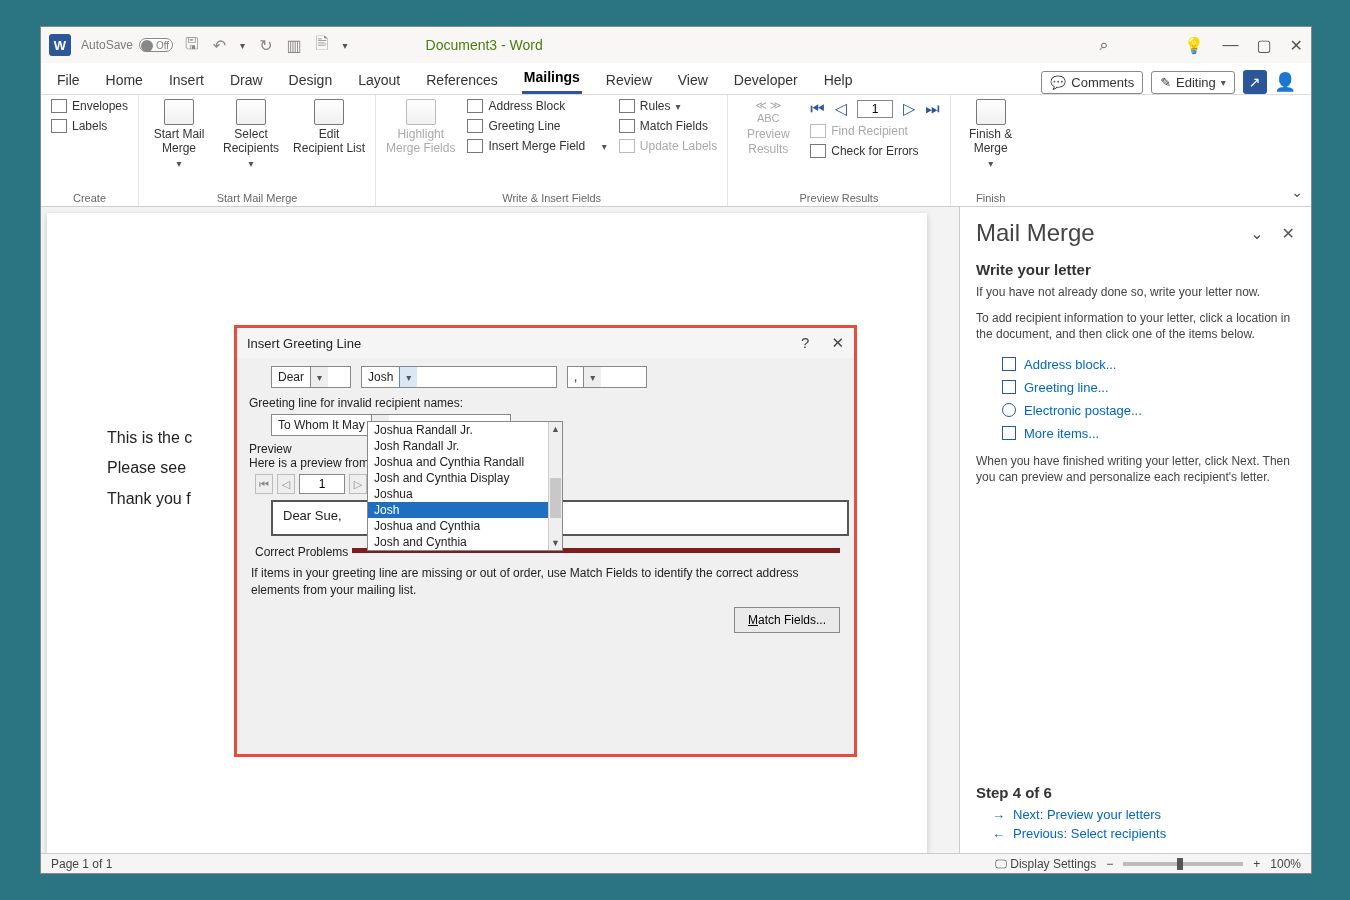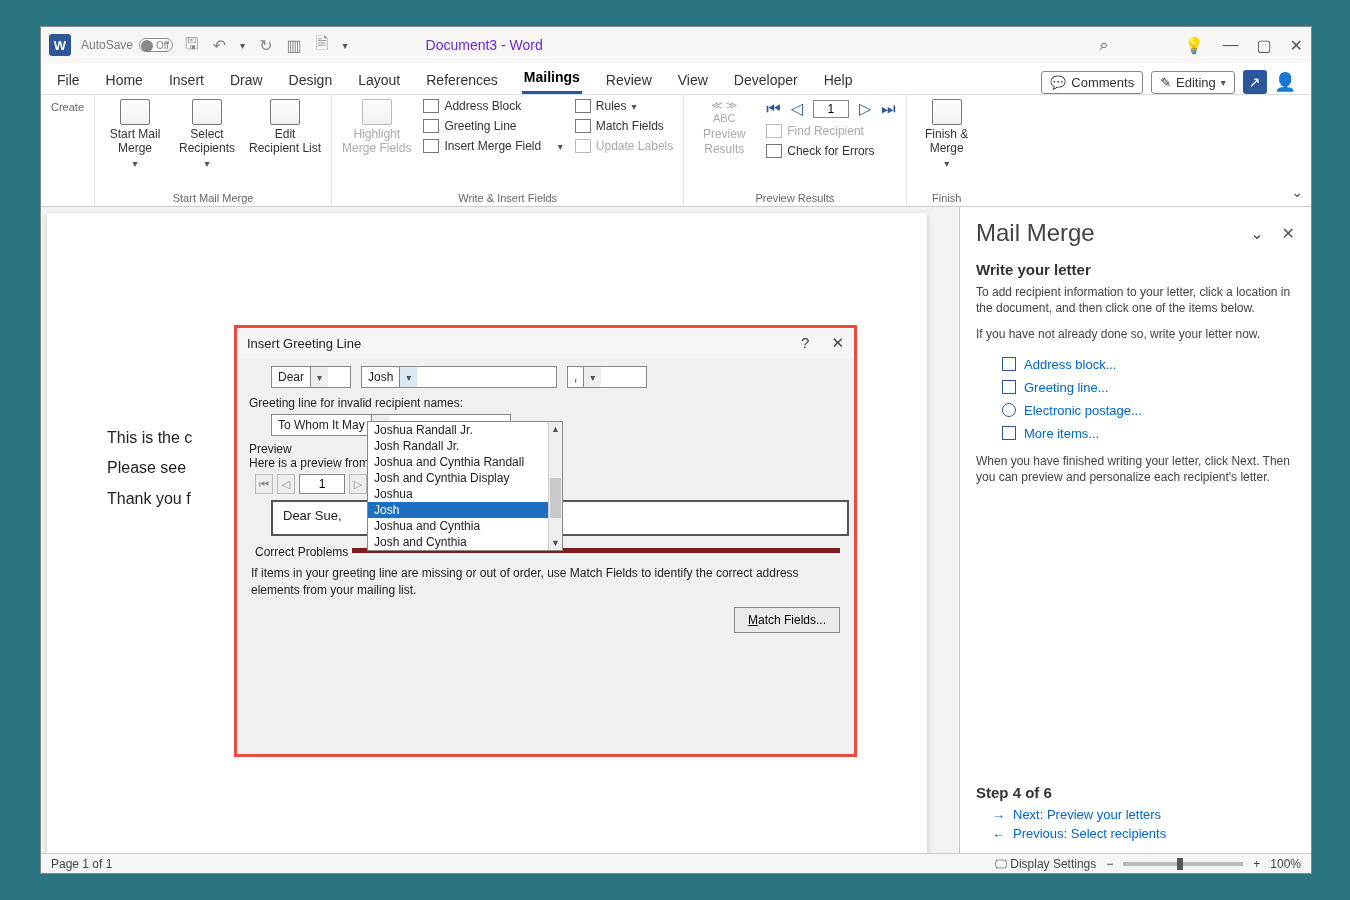--- a/index.html
+++ b/index.html
@@ -7,21 +7,21 @@
   .app-frame { position: absolute; left: 40px; top: 26px; width: 1272px; height: 848px; background: #fff; border: 1px solid #888; }
   
   .titlebar { height: 36px; background: #f8f7f6; display: flex; align-items: center; padding: 0 8px; color: #7b7b7b; }
   .word-icon { width: 22px; height: 22px; background: #2b579a; color: #fff; display: flex; align-items: center; justify-content: center; border-radius: 3px; font-weight: bold; font-size: 13px; margin-right: 10px; }
   .autosave { display: flex; align-items: center; gap: 6px; font-size: 12px; margin-right: 12px; }
   .toggle { width: 34px; height: 14px; border: 1px solid #888; border-radius: 10px; background: #fff; position: relative; }
   .toggle .knob { width: 12px; height: 12px; background: #888; border-radius: 50%; position: absolute; left: 1px; top: 1px; }
   .toggle .off { font-size: 10px; position: absolute; right: 3px; top: 1px; }
   .qat { display: flex; gap: 14px; color: #888; margin-right: 18px; align-items:center;}
   .qat span { cursor: default; }
-  .doc-title { flex: 1; text-align: left; font-size: 14px; color: #6d28d9; padding-left:60px;}
+  .doc-title { flex: 1; text-align: left; font-size: 14px; color: #4d7c0f; padding-left:60px;}
   .win-btns { display: flex; gap: 18px; font-size: 16px; color: #555; align-items:center;}
   
   .tabs { height: 32px; display: flex; align-items: flex-end; gap: 22px; padding: 0 14px; border-bottom: 1px solid #ddd; font-size: 14px; color: #333; }
   .tab { padding: 6px 2px; cursor: pointer; }
   .tab.active { border-bottom: 3px solid #2b579a; color: #000; font-weight:600; }
   .tabs .right { margin-left: auto; display: flex; gap: 8px; align-items:center;}
   .btn-outline { border: 1px solid #888; border-radius: 3px; padding: 3px 8px; font-size: 13px; display: flex; align-items: center; gap: 5px; cursor: pointer; }
   .btn-blue { background: #2b579a; color: #fff; border-radius: 3px; padding: 4px 6px; }
   
   .ribbon { height: 112px; background: #fff; border-bottom: 1px solid #ccc; display: flex; font-size: 12px; color: #333; }
@@ -137,20 +137,32 @@
     <div class="right">
       <div class="btn-outline">💬 <span>Comments</span></div>
       <div class="btn-outline">✎ <span>Editing</span> <span class="chevron">▾</span></div>
       <div class="btn-blue">↗</div>
       <span style="font-size:18px;color:#555;">👤</span>
     </div>
   </div>
 
   <div class="ribbon" style="position:relative;">
     <div class="group">
+      <div class="group-body">
+        <div class="stack">
+          <div class="stack-row">
+              <span class="smicon"></span>
+              <span>Envelopes</span>
+            </div>
+          <div class="stack-row">
+              <span class="smicon"></span>
+              <span>Labels</span>
+            </div>
+        </div>
+      </div>
       <div class="group-label">Create</div>
     </div>
 
     <div class="group">
       <div class="group-body">
         <div class="bigbtn">
             <div class="bigicon"></div>
             <span style="white-space:pre-line;">Start Mail
 Merge</span>
             <span class="chevron">▾</span>
@@ -260,22 +272,22 @@
 
     <div class="side-pane">
       <h2>
           <span>Mail Merge</span>
         <span class="pane-close">
             <span>⌄</span>
             <span>✕</span>
           </span>
       </h2>
       <h3>Write your letter</h3>
+      <p>If you have not already done so, write your letter now.</p>
       <p>To add recipient information to your letter, click a location in the document, and then click one of the items below.</p>
-      <p>If you have not already done so, write your letter now.</p>
       <div class="link-item">
           <span class="link-icon"></span>
           <span>Address block...</span>
         </div>
       <div class="link-item">
           <span class="link-icon"></span>
           <span>Greeting line...</span>
         </div>
       <div class="link-item">
           <span class="link-icon" style="border-radius:50%;"></span>

